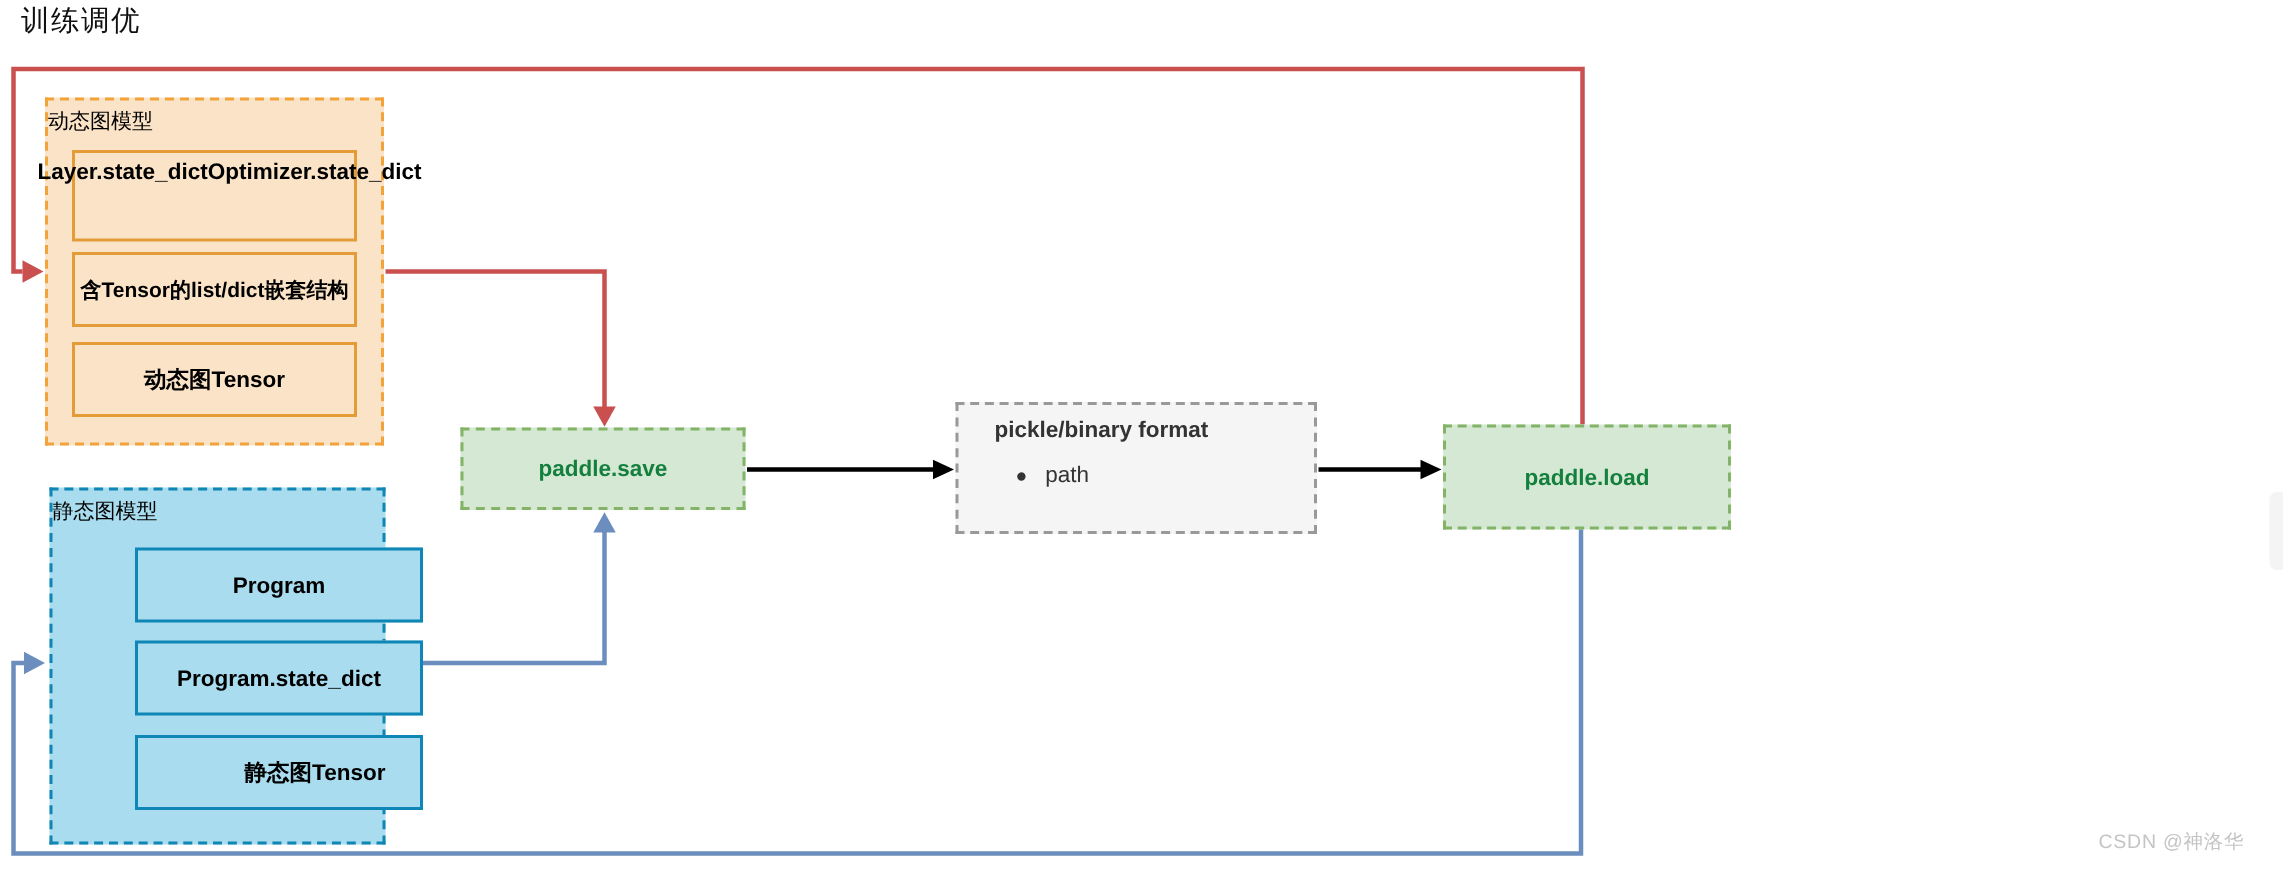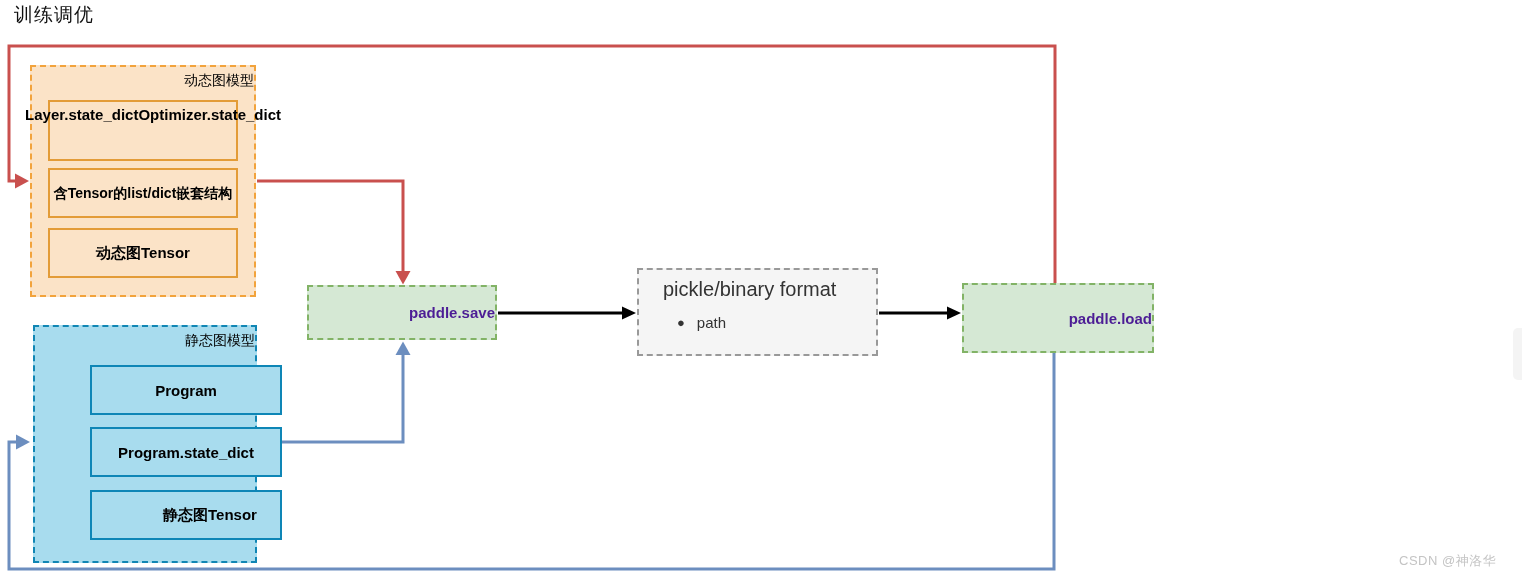--- a/index.html
+++ b/index.html
@@ -21,46 +21,46 @@
   .black-line{fill:none;stroke:var(--black);stroke-width:3;}
   .red-head{fill:var(--red);}
   .blue-head{fill:var(--blue);}
   .black-head{fill:var(--black);}
 
   .group{position:absolute;border:2px dashed;box-sizing:border-box;}
   .group.orange{left:30px;top:65px;width:226px;height:232px;
                 background:var(--orange-fill);border-color:var(--orange-border);}
   .group.blue{left:33px;top:325px;width:224px;height:238px;
               background:var(--blue-fill);border-color:var(--blue-border);}
-  .group-label{text-align:right;font-size:14px;padding-top:5px;color:#000;}
+  .group-label{text-align:left;font-size:14px;padding-top:5px;color:#000;}
 
   .node{position:absolute;box-sizing:border-box;display:flex;flex-direction:row;
         align-items:center;justify-content:center;font-weight:bold;font-size:15px;
         color:#000;text-align:center;}
   .o-node{background:var(--orange-fill);border:2px solid var(--orange-inner-border);}
   .b-node{background:var(--blue-fill);border:2px solid var(--blue-inner-border);margin-left:40px;}
   .n-statedict{left:48px;top:100px;width:190px;height:61px;align-items:flex-start;
                text-align:left;padding-left:20px;line-height:25px;}
   .n-nested{left:48px;top:168px;width:190px;height:50px;font-size:14px;
             line-height:19px;padding:0 2px;text-align:right;}
   .n-dyntensor{left:48px;top:228px;width:190px;height:50px;justify-content:center;}
   .n-program{left:50px;top:365px;width:192px;height:50px;}
   .n-progstate{left:50px;top:427px;width:192px;height:50px;}
   .n-statictensor{left:50px;top:490px;width:192px;height:50px;padding-left:48px;}
 
   .green-node{position:absolute;box-sizing:border-box;display:flex;align-items:center;
-              justify-content:flex-end;font-weight:bold;font-size:15px;color:#4c1d95;
+              justify-content:center;font-weight:bold;font-size:15px;color:#15803d;
               background:var(--green-fill);border:2px dashed var(--green-border);}
   .n-save{left:307px;top:285px;width:190px;height:55px;}
   .n-load{left:962px;top:283px;width:192px;height:70px;}
 
   .format-box{position:absolute;left:637px;top:268px;width:241px;height:88px;
               background:var(--gray-fill);border:2px dashed var(--gray-border);
               box-sizing:border-box;color:#333;}
-  .format-title{font-weight:normal;font-size:20px;margin:8px 0 12px 24px;}
+  .format-title{font-weight:bold;font-size:15px;margin:8px 0 12px 24px;}
   .format-item{display:flex;align-items:center;margin:13px 0 0 38px;font-size:15px;}
   .format-item .dot{font-size:13px;margin-right:12px;line-height:15px;}
 
   .watermark{position:absolute;left:1399px;top:552px;font-size:13px;
              color:var(--watermark-gray);letter-spacing:0.5px;}
   .scroll-hint{position:absolute;right:0;top:328px;width:9px;height:52px;
                background:#f4f4f4;border-radius:5px 0 0 5px;}
 </style>
 </head>
 <body>

